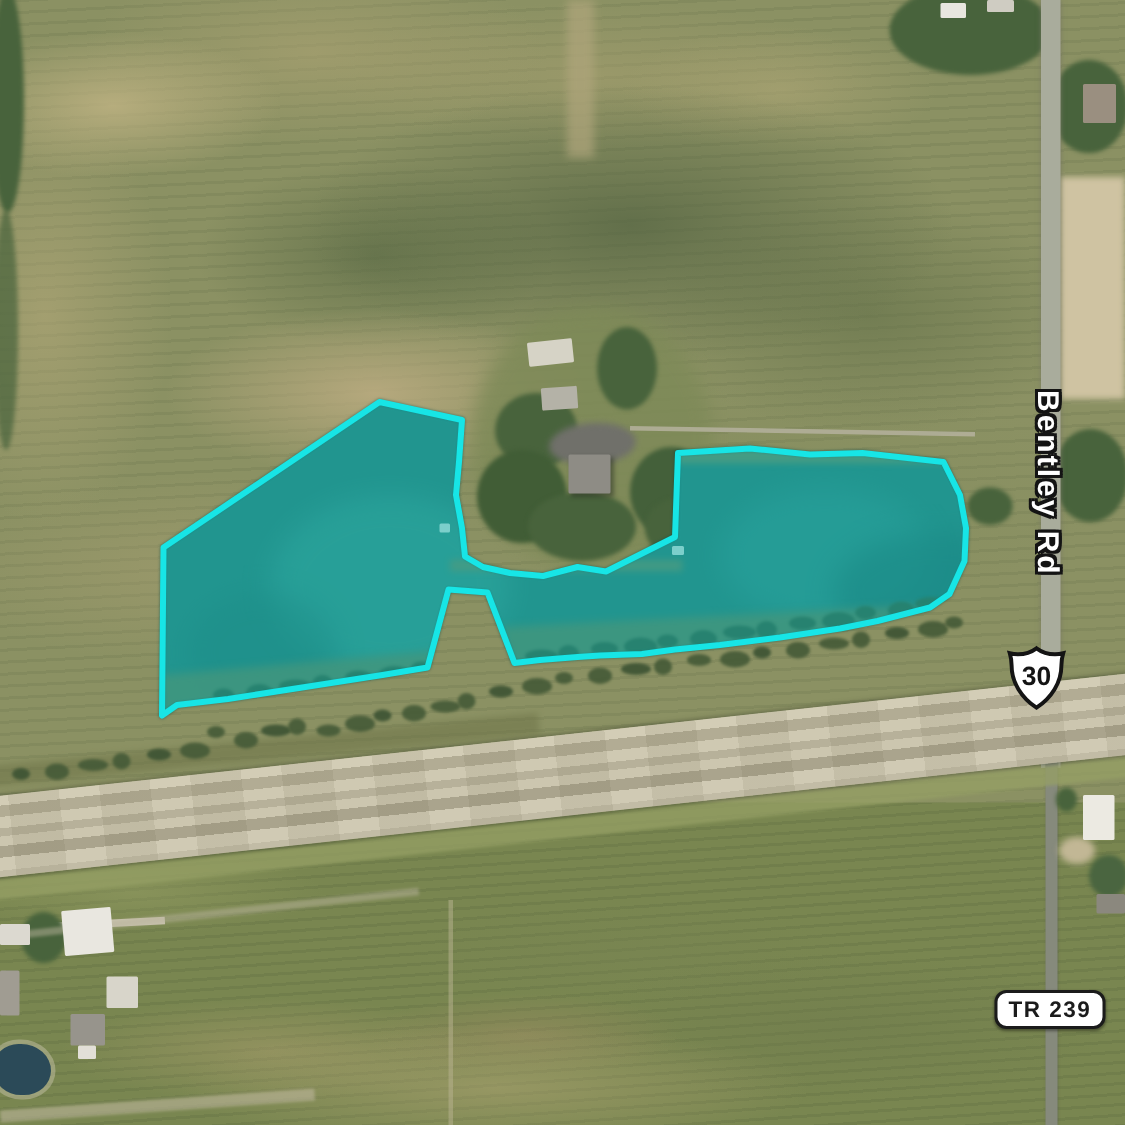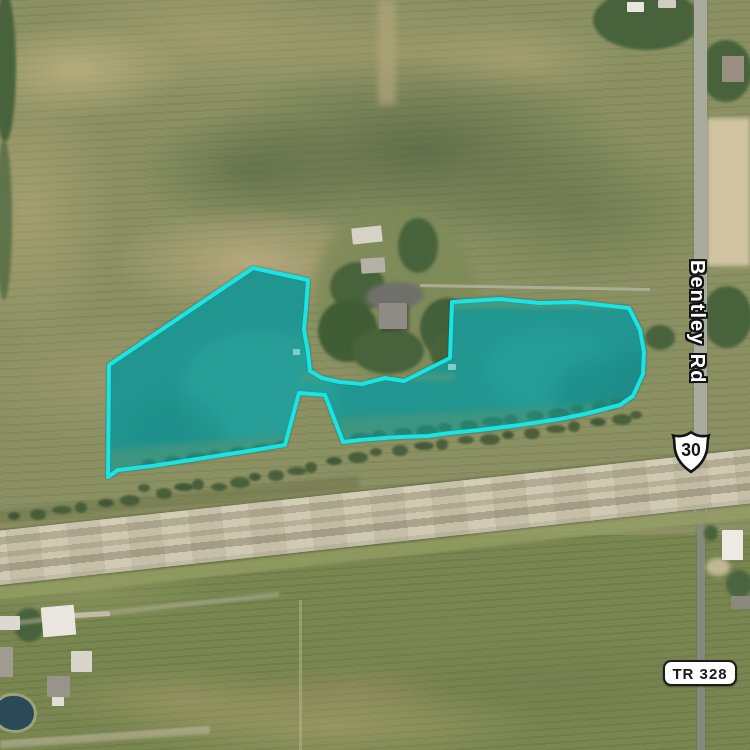--- a/index.html
+++ b/index.html
@@ -207,21 +207,21 @@
   </svg>
 
   <div class="lbl-bentley">Bentley Rd</div>
 
   <svg class="shield" width="40" height="44" viewBox="0 0 36 40">
     <path d="M18 2 C14.5 4.6 10.8 5.6 6.8 5.6 C5.1 5.6 3.4 5.4 1.8 5 C2.5 7.3 2.9 9.7 2.9 12.2 C2.9 22.7 8.9 32 18 38 C27.1 32 33.1 22.7 33.1 12.2 C33.1 9.7 33.5 7.3 34.2 5 C32.6 5.4 30.9 5.6 29.2 5.6 C25.2 5.6 21.5 4.6 18 2 Z" fill="#ffffff" stroke="#141414" stroke-width="2.4"></path>
     <text x="18" y="24" text-anchor="middle">30</text>
   </svg>
 
   <div class="lbl-tr">
-    <span>TR 328</span>
+    <span>TR 239</span>
   </div>
 
 <div class="bush" style="left: 8px; top: 512px; width: 12px; height: 8px; background: rgb(62, 84, 52);"></div>
     <div class="bush" style="left: 30px; top: 509px; width: 16px; height: 11px;"></div>
     <div class="bush" style="left: 52px; top: 506px; width: 20px; height: 8px;"></div>
     <div class="bush" style="left: 75px; top: 502px; width: 12px; height: 11px;"></div>
     <div class="bush" style="left: 98px; top: 499px; width: 16px; height: 8px; background: rgb(62, 84, 52);"></div>
     <div class="bush" style="left: 120px; top: 495px; width: 20px; height: 11px;"></div>
     <div class="bush" style="left: 138px; top: 484px; width: 12px; height: 8px;"></div>
     <div class="bush" style="left: 156px; top: 488px; width: 16px; height: 11px;"></div>

